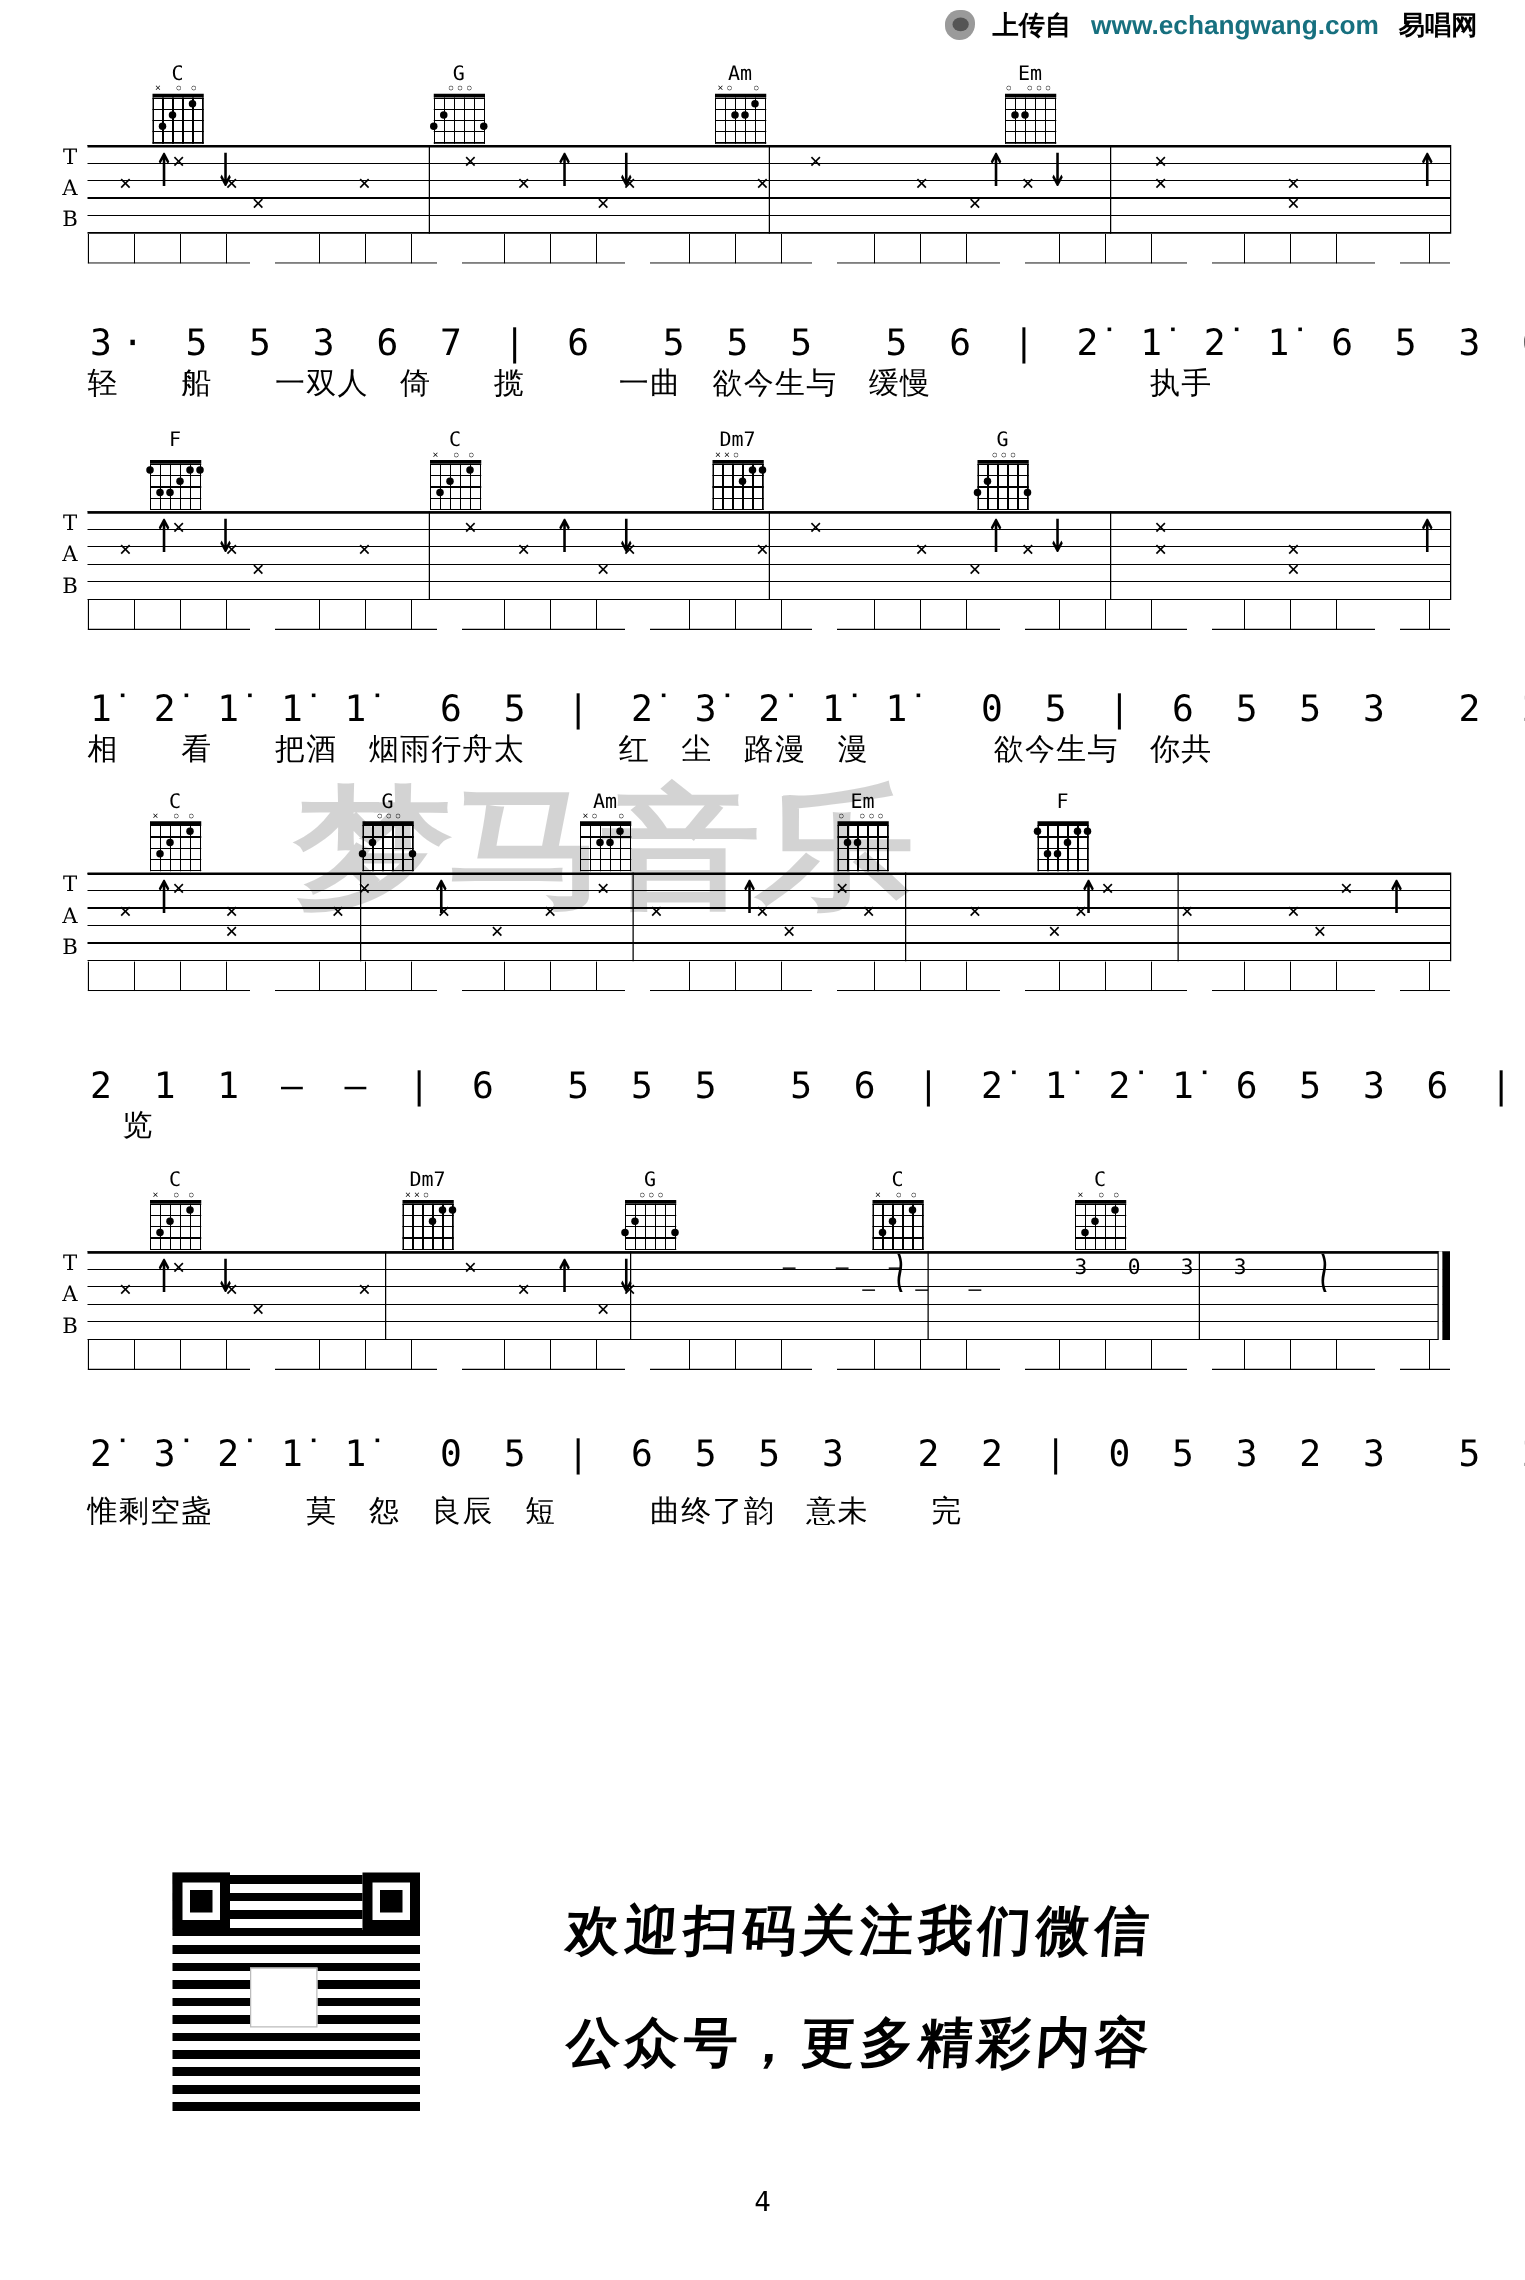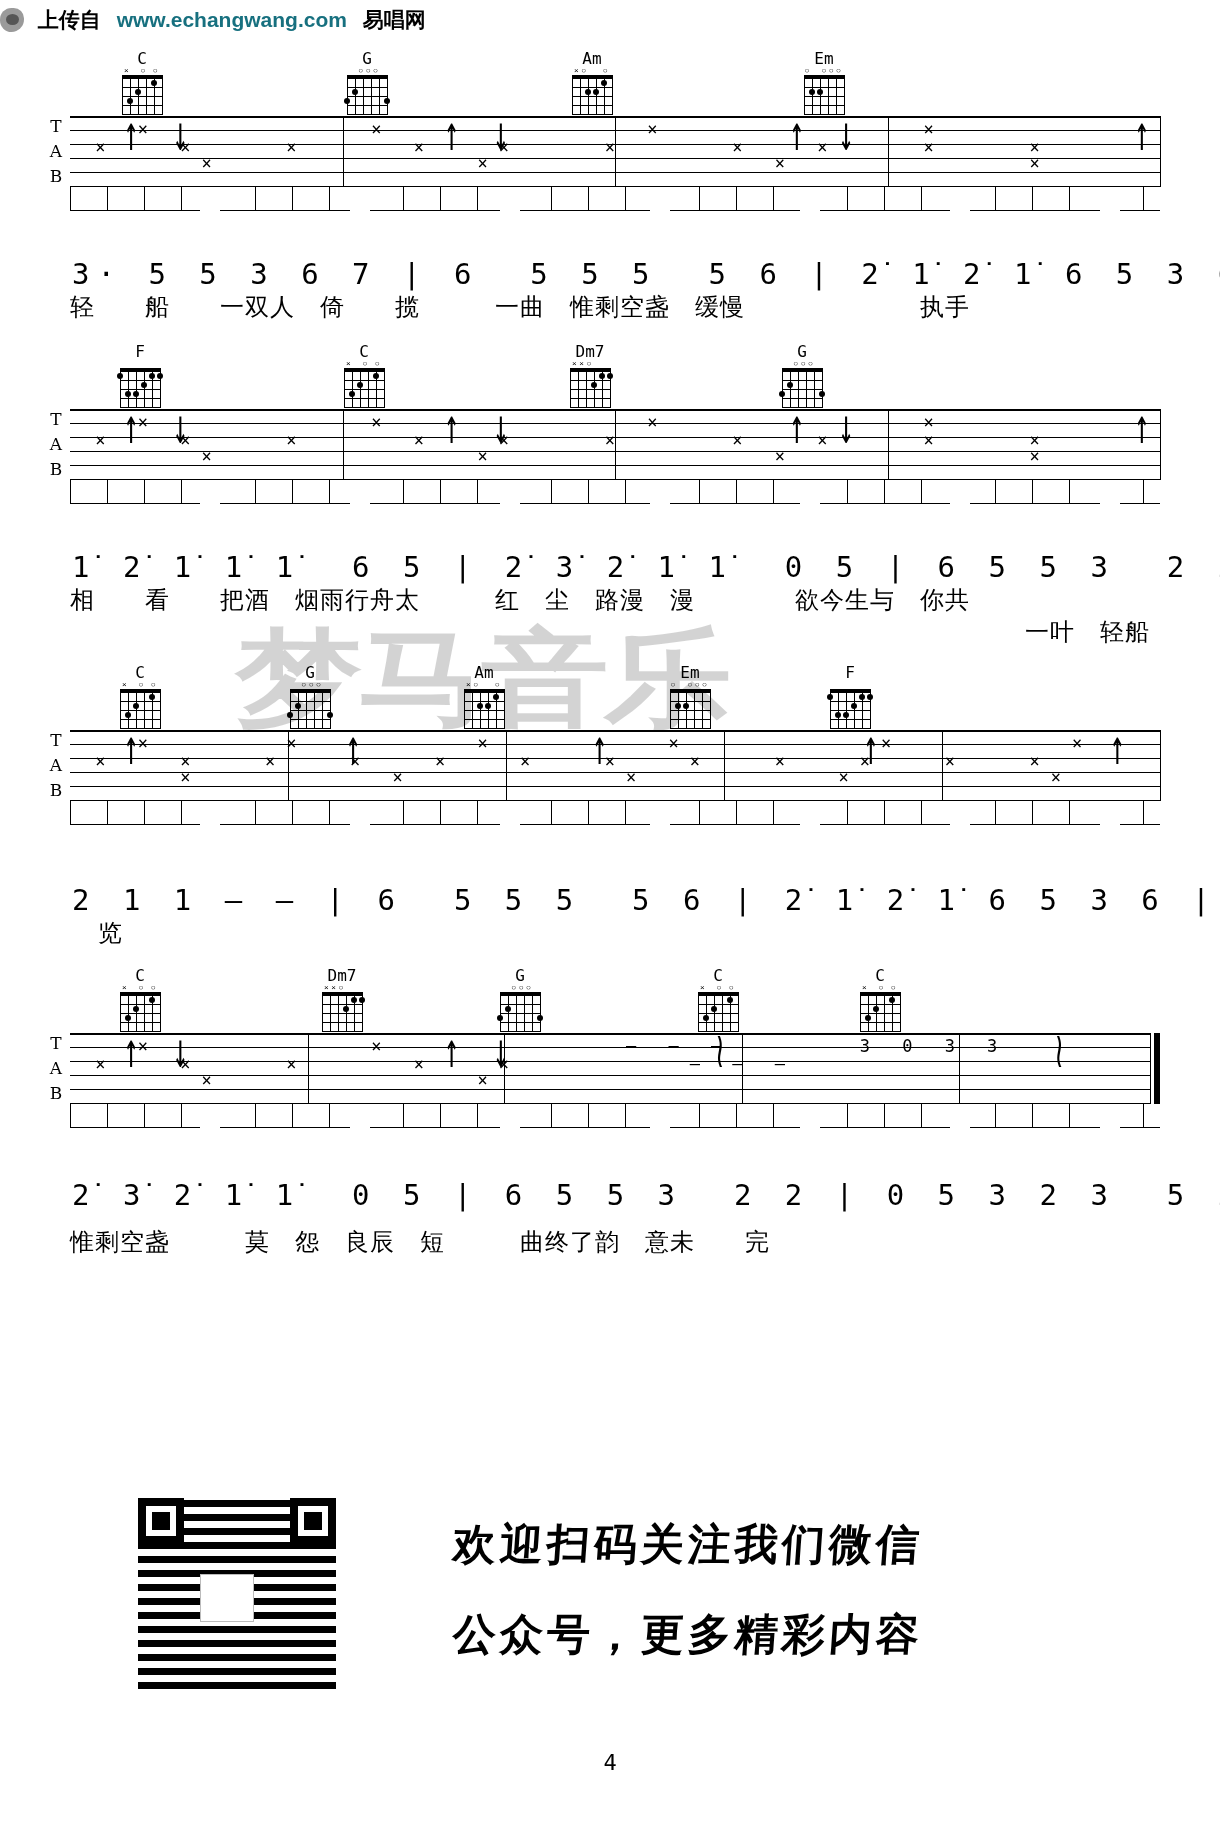--- a/index.html
+++ b/index.html
@@ -1,20 +1,20 @@
 <!DOCTYPE html>
 <html><head>
 <meta charset="utf-8">
 <style>
   html,body{margin:0;padding:0;background:#777;}
   .page{position:relative;width:1220px;height:1824px;margin:0 auto;background:#fff;
         overflow:hidden;font-family:"Liberation Sans",sans-serif;color:#000;}
 
   
-  .hdr{height:30px;padding:6px 38px 0 0;text-align:left;font-size:21px;font-weight:bold;}
+  .hdr{height:30px;padding:6px 38px 0 0;text-align:right;font-size:21px;font-weight:bold;}
   .hdr .pick{display:inline-block;width:24px;height:24px;border-radius:50% 45% 55% 50%;
         background:#9a9a9a;vertical-align:-5px;margin-right:8px;position:relative;}
   .hdr .pick:after{content:"";position:absolute;inset:6px 5px 7px 6px;border-radius:50%;background:#555;}
   .hdr .url{color:#17707f;margin:0 10px;}
 
   
   .sys{position:relative;margin:0 60px 0 70px;}
   .chordrow{position:relative;height:64px;}
   .chord{position:absolute;width:48px;text-align:center;top:0;}
   .chord .cname{font-size:16px;font-family:"DejaVu Sans Mono",monospace;line-height:14px;}
@@ -133,21 +133,21 @@
       <div class="bl" style="left:50%"></div>
       <div class="bl" style="left:75%"></div>
       <div class="bl" style="left:100%"></div>
       <div class="mrow ar">  ↑ ↓          ↑ ↓           ↑ ↓           ↑ ↓</div>
       <div class="mrow r1">   ×          ×            ×            ×</div>
       <div class="mrow r2"> ×   ×    ×     ×   ×    ×     ×   ×    ×    ×</div>
       <div class="mrow r3">      ×            ×             ×           ×</div>
     </div>
     <div class="stems"></div>
     <div class="jianpu" style="margin-top:46px;">3· 5 5 3 6 7 | 6  5 5 5  5 6 | 2̇ 1̇ 2̇ 1̇ 6 5 3 6 | 5 – 0 5 6 |</div>
-    <div class="lyr">轻　　船　　一双人　倚　　揽　　　一曲　惟剩空盏　缓慢　　　　　　　执手</div>
+    <div class="lyr">轻　　船　　一双人　倚　　揽　　　一曲　欲今生与　缓慢　　　　　　　执手</div>
   </div>
 
   <div class="sys" style="margin-top:22px;">
     <div class="chordrow">
       <div class="chord" style="left: 46px;">
         <div class="cname">F</div>
         <span class="markers">      </span>
         <div class="grid">
             <span class="dot" style="left: -3px; top: 2px;"></span>
             <span class="dot" style="left: 5px; top: 20px;"></span>
@@ -196,21 +196,20 @@
       <div class="bl" style="left:75%"></div>
       <div class="bl" style="left:100%"></div>
       <div class="mrow ar">  ↑ ↓          ↑ ↓           ↑ ↓           ↑ ↓</div>
       <div class="mrow r1">   ×          ×            ×            ×</div>
       <div class="mrow r2"> ×   ×    ×     ×   ×    ×     ×   ×    ×    ×</div>
       <div class="mrow r3">      ×            ×             ×           ×</div>
     </div>
     <div class="stems"></div>
     <div class="jianpu" style="margin-top:46px;">1̇ 2̇ 1̇ 1̇ 1̇  6 5 | 2̇ 3̇ 2̇ 1̇ 1̇  0 5 | 6 5 5 3  2 2 | 0 5 3 2 3  6̣ 2 |</div>
     <div class="lyr">相　　看　　把酒　烟雨行舟太　　　红　尘　路漫　漫　　　　欲今生与　你共</div>
-    <div class="lyr right">一叶　轻船</div>
   </div>
 
   <div class="sys" style="margin-top:18px;">
     <div class="chordrow">
       <div class="chord" style="left: 46px;">
         <div class="cname">C</div>
         <span class="markers">×  ○ ○</span>
         <div class="grid">
             <span class="dot" style="left: 5px; top: 20px;"></span>
             <span class="dot" style="left: 13px; top: 11px;"></span>

